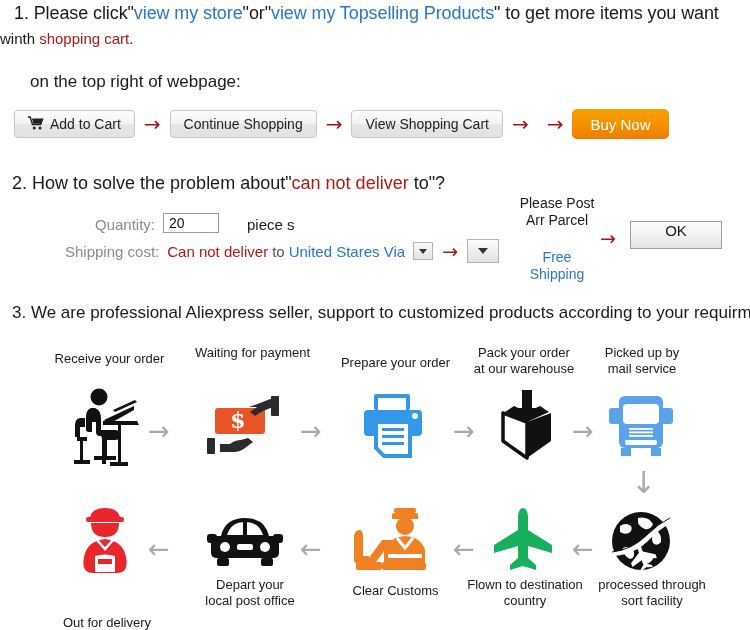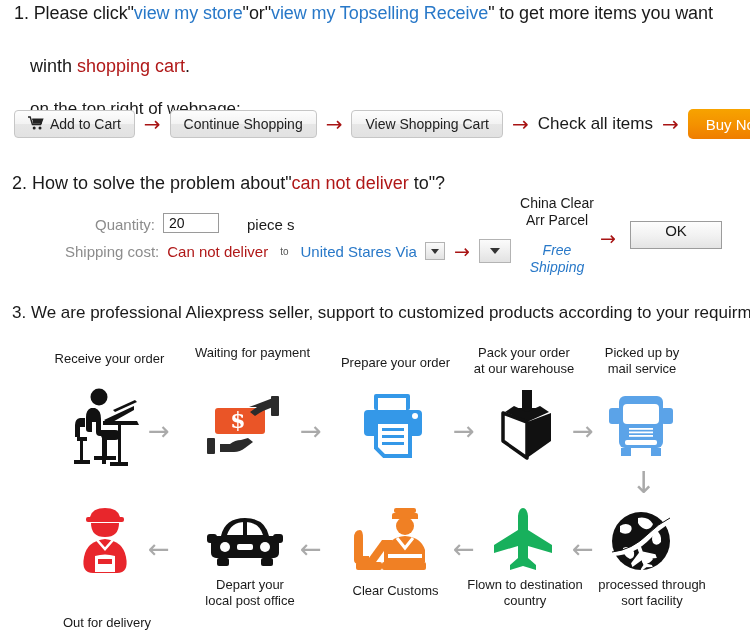--- a/index.html
+++ b/index.html
@@ -27,24 +27,22 @@
     width: 750px;
   }
   .s1-line {
     font-size: 18px;
     line-height: 26px;
     padding-left: 14px;
     white-space: nowrap;
     letter-spacing: -0.1px;
   }
   .s1-line2 {
-    padding-left: 30px;
-    font-size: 18px;
+    font-size: 15px;
     line-height: 26px;
-    margin-top: 27px;
   }
   .s1-sub {
     padding-left: 30px;
     font-size: 17px;
     margin-top: 20px;
   }
 
   
   #btnrow {
     position: absolute;
@@ -121,21 +119,21 @@
     border: 1px solid #9a9a9a;
     background: #fff;
     font-size: 14px;
     color: #111;
     display: flex; align-items: center;
     padding-left: 5px;
     box-sizing: border-box;
   }
   .pieces { font-size: 15px; margin-left: 28px; color: #1a1a1a; }
   .ship-red { font-size: 15px; color: #b01818; }
-  .ship-to  { font-size: 10px; color: #555; margin: 0 12px; }
+  .ship-to  { font-size: 15px; color: #555; margin: 0 4px; }
   .ship-blue{ font-size: 15px; color: #2878c8; }
 
   .dd-small, .dd-big {
     display: inline-flex;
     align-items: center;
     justify-content: center;
     border: 1px solid #b3b3b3;
     background: linear-gradient(to bottom, #fbfbfb 0%, #efefef 50%, #e2e2e2 100%);
     box-sizing: border-box;
   }
@@ -154,21 +152,21 @@
     color: #a81414; font-size: 19px; margin: 0 9px; line-height: 1;
     font-family: "DejaVu Sans", sans-serif;
   }
 
   #postblock {
     position: absolute; left: 514px; top: 22px;
     width: 86px; text-align: center;
     font-size: 14px; line-height: 17px; color: #1a1a1a;
   }
   #freeship {
-    margin-top: 13px; color: #2878c8; font-size: 14px; line-height: 17px; font-style: italic;
+    margin-top: 20px; color: #2878c8; font-size: 14px; line-height: 17px;
   }
   #okarrow {
     position: absolute; left: 600px; top: 56px;
     color: #a81414; font-size: 19px; line-height: 1;
     font-family: "DejaVu Sans", sans-serif;
   }
   #okbtn {
     position: absolute; left: 630px; top: 48px;
     width: 92px; height: 28px;
     border: 1px solid #9c9c9c;
@@ -199,21 +197,21 @@
     line-height: 1;
     font-family: "DejaVu Sans", sans-serif;
   }
 </style>
 </head>
 <body>
 
 <div id="sec1">
   <div class="s1-line">
     <span>1.</span>
-    <span>Please click"</span><span class="blue">view my store</span><span>"or"</span><span class="blue">view my Topselling Receive</span><span>" to get more items you want</span>
+    <span>Please click"</span><span class="blue">view my store</span><span>"or"</span><span class="blue">view my Topselling Products</span><span>" to get more items you want</span>
   </div>
   <div class="s1-line2">
     <span>winth </span><span class="red">shopping cart</span><span>.</span>
   </div>
   <div class="s1-sub">on the top right of webpage:</div>
 </div>
 
 <div id="btnrow">
   <div class="gbtn">
     <span class="cart-glyph">
@@ -228,21 +226,20 @@
   </div>
   <span class="rarrow">→</span>
   <div class="gbtn">
     <span>Continue Shopping</span>
   </div>
   <span class="rarrow">→</span>
   <div class="gbtn">
     <span>View Shopping Cart</span>
   </div>
   <span class="rarrow">→</span>
-  <span class="checktext">Check all items</span>
   <span class="rarrow">→</span>
   <div class="buynow">
     <span>Buy Now</span>
   </div>
 </div>
 
 <div id="sec2">
   <div class="s2-head">
     <span>2.</span>
     <span>How to solve the problem about"</span><span class="red">can not deliver</span><span> to"?</span>
@@ -264,21 +261,21 @@
     <div class="dd-small">
       <span class="tri"></span>
     </div>
     <span class="arrow2">→</span>
     <div class="dd-big">
       <span class="tri"></span>
     </div>
   </div>
 
   <div id="postblock">
-    <div>China Clear</div>
+    <div>Please Post</div>
     <div>Arr Parcel</div>
     <div id="freeship">
       <div>Free</div>
       <div>Shipping</div>
     </div>
   </div>
 
   <div id="okarrow">→</div>
   <div id="okbtn">
     <span>OK</span>

